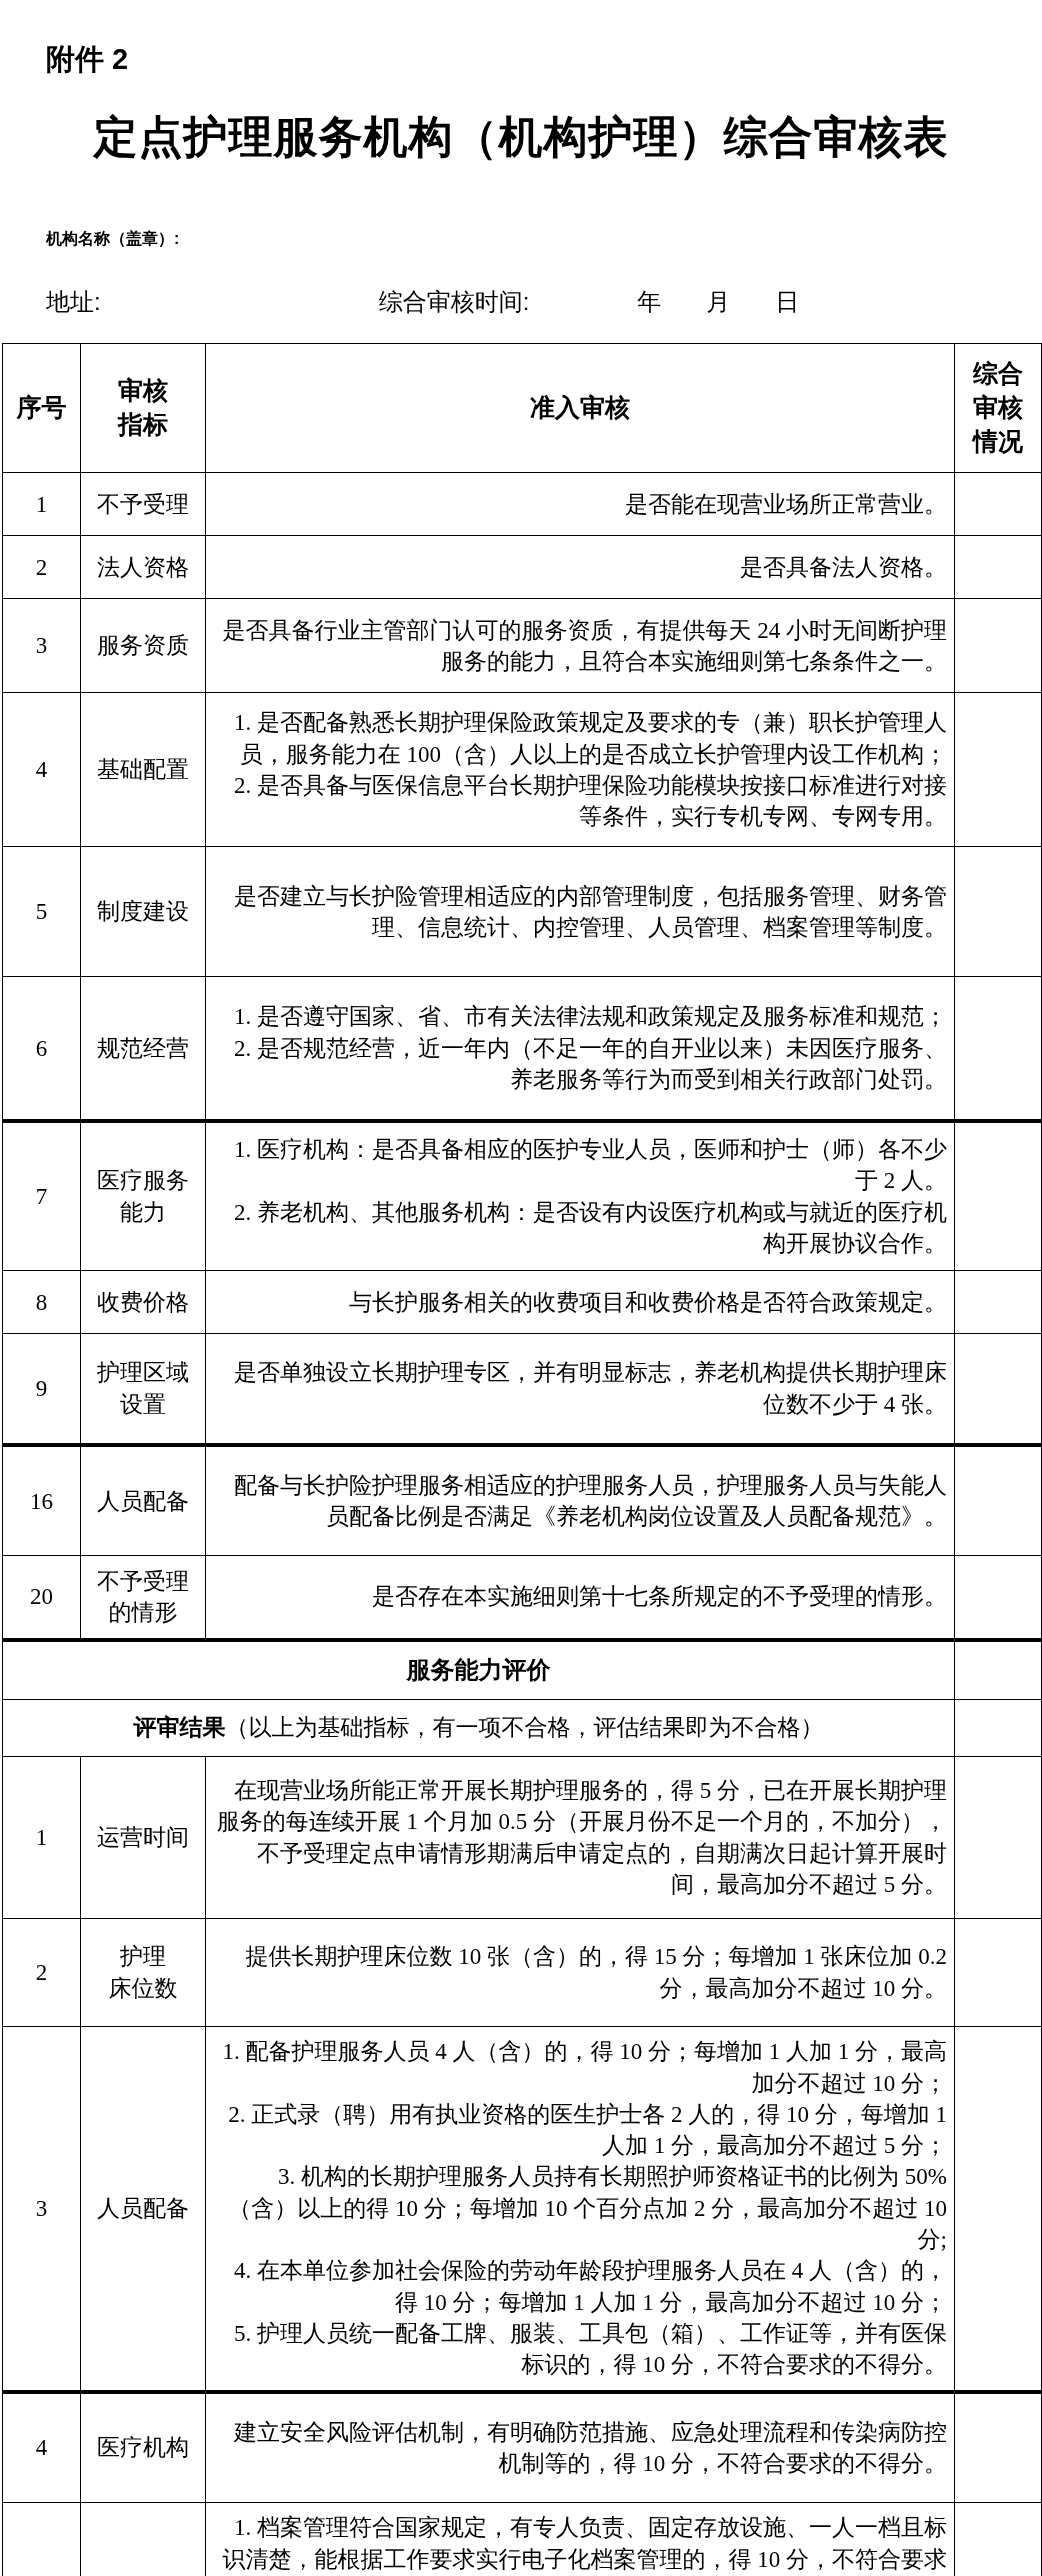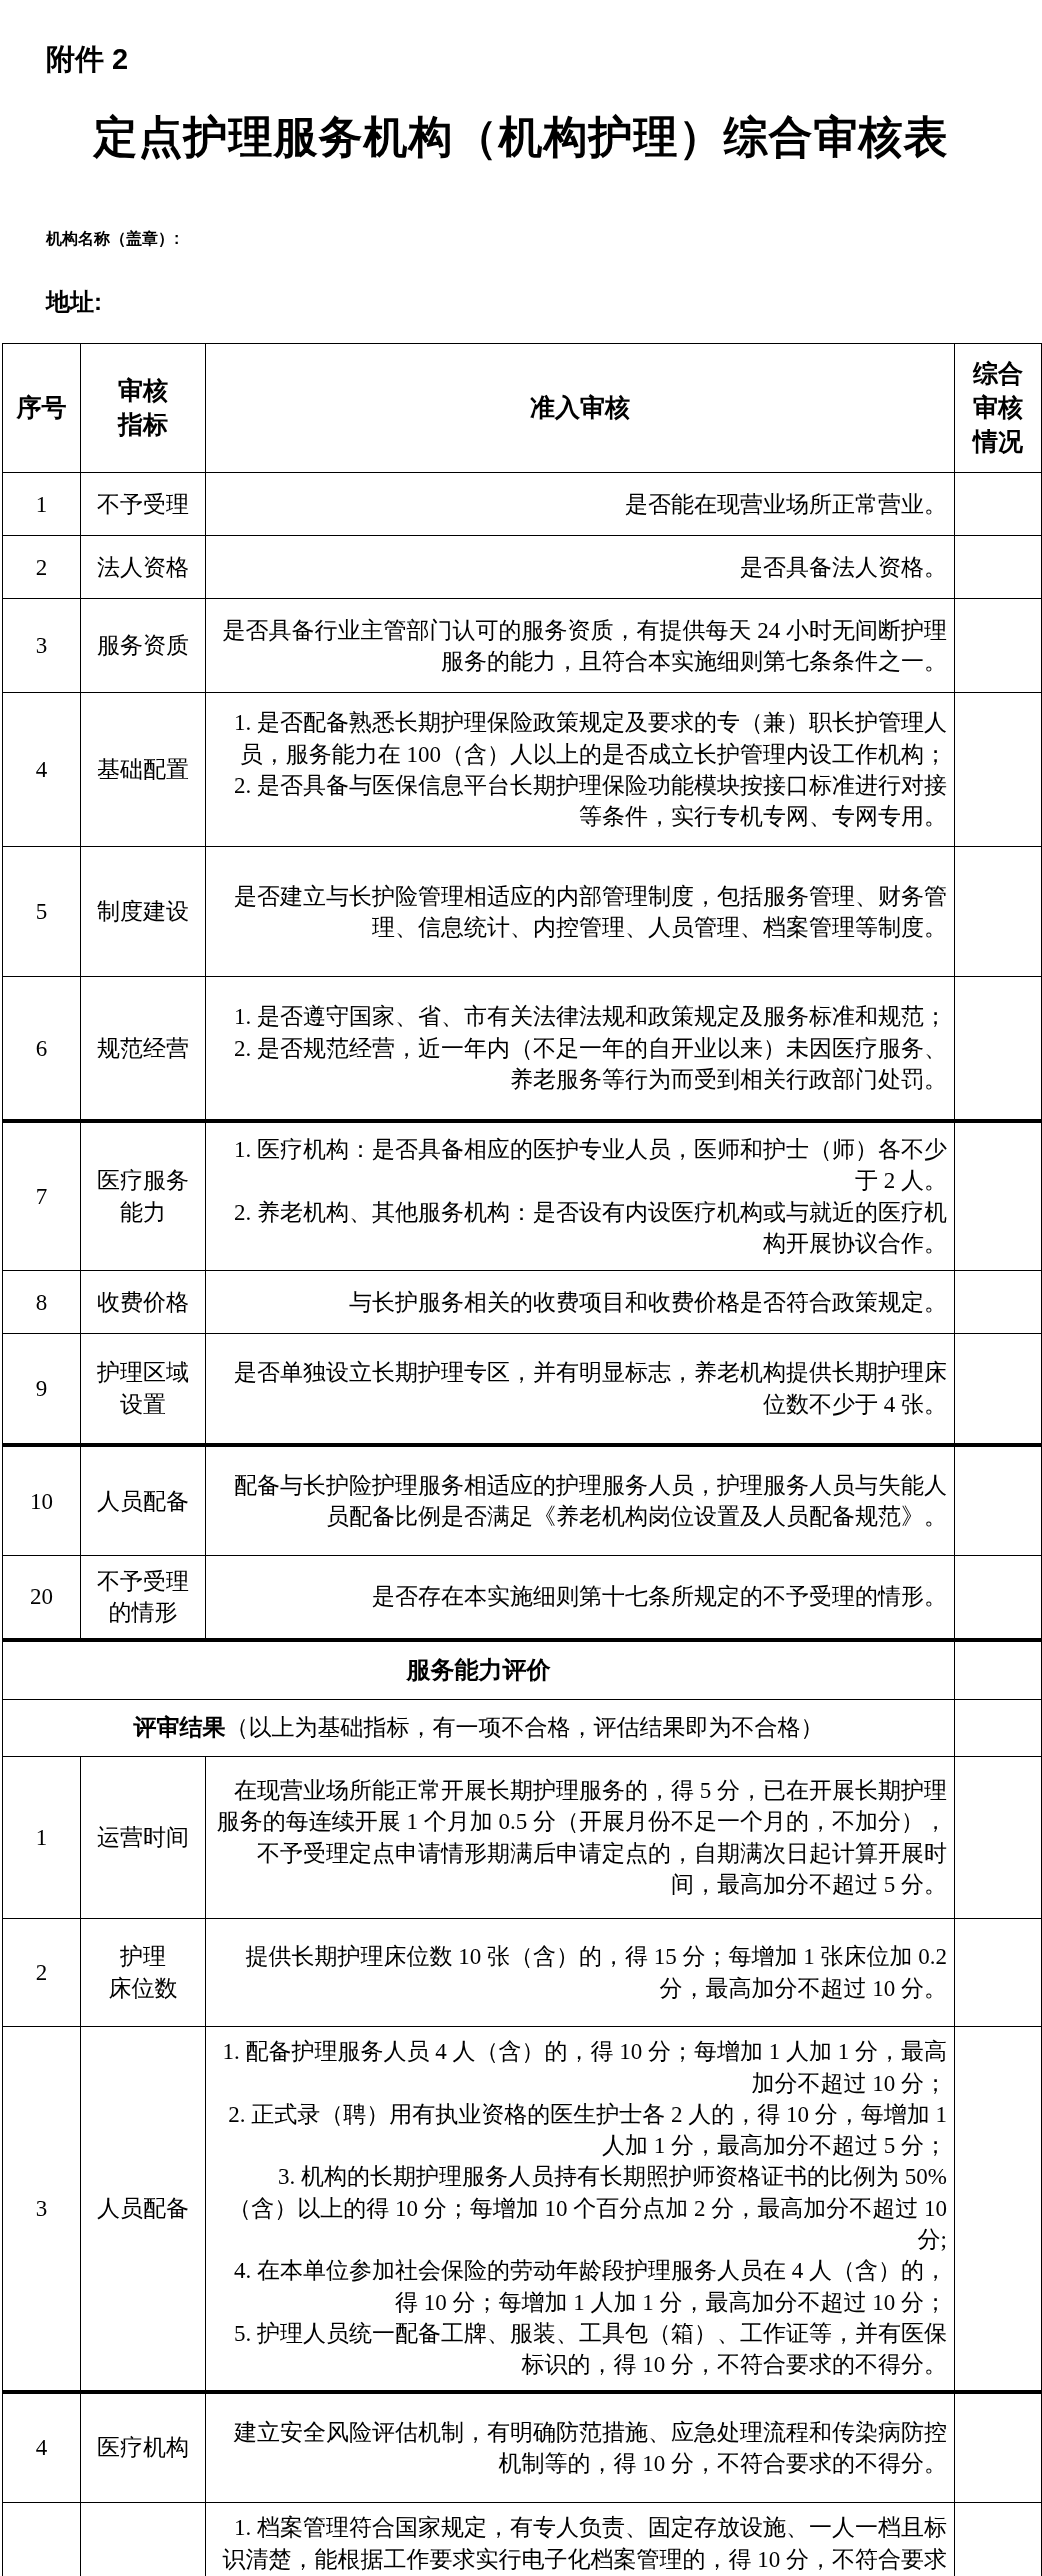--- a/index.html
+++ b/index.html
@@ -19,21 +19,21 @@
   }
   .org-line {
     margin:67px 0 0 46px;
     font-family:"Liberation Sans","DejaVu Sans",sans-serif;
     font-weight:bold; font-size:16px;
   }
   .addr-line {
     display:flex; align-items:baseline;
     margin:36px 0 25px 46px;
     font-family:"Liberation Sans","DejaVu Sans",sans-serif;
-    font-weight:bold; font-size:24px;
+    font-weight:normal; font-size:24px;
   }
   .time-group { margin-left:278px; display:flex; align-items:baseline; }
   .ymd-y { margin-left:108px; }
   .ymd-m { margin-left:45px; }
   .ymd-d { margin-left:45px; }
 
   table.review {
     margin-left:2.1px;
     width:1038px;
     border-collapse:collapse;
@@ -73,20 +73,26 @@
   <div class="attachment">附件 2</div>
 
   <div class="title">定点护理服务机构（机构护理）综合审核表</div>
 
   <div class="org-line">
     <span>机构名称（盖章）:</span>
   </div>
 
   <div class="addr-line">
     <span>地址:</span>
+    <span class="time-group">
+      <span>综合审核时间:</span>
+      <span class="ymd-y">年</span>
+      <span class="ymd-m">月</span>
+      <span class="ymd-d">日</span>
+    </span>
   </div>
 
   <table class="review">
     <colgroup>
       <col style="width:78px">
         <col style="width:125px">
         <col style="width:749px">
         <col style="width:87px">
     </colgroup>
 
@@ -163,21 +169,21 @@
 
     <tr style="height:111px">
       <td class="c-no">9</td>
       <td class="c-ind">护理区域
 设置</td>
       <td class="c-cri">是否单独设立长期护理专区，并有明显标志，养老机构提供长期护理床位数不少于 4 张。</td>
       <td class="c-ovr"></td>
     </tr>
 
     <tr class="thick-top" style="height:111px">
-      <td class="c-no">10</td>
+      <td class="c-no">16</td>
       <td class="c-ind">人员配备</td>
       <td class="c-cri">配备与长护险护理服务相适应的护理服务人员，护理服务人员与失能人员配备比例是否满足《养老机构岗位设置及人员配备规范》。</td>
       <td class="c-ovr"></td>
     </tr>
 
     <tr style="height:80px">
       <td class="c-no">20</td>
       <td class="c-ind">不予受理
 的情形</td>
       <td class="c-cri">是否存在本实施细则第十七条所规定的不予受理的情形。</td>

